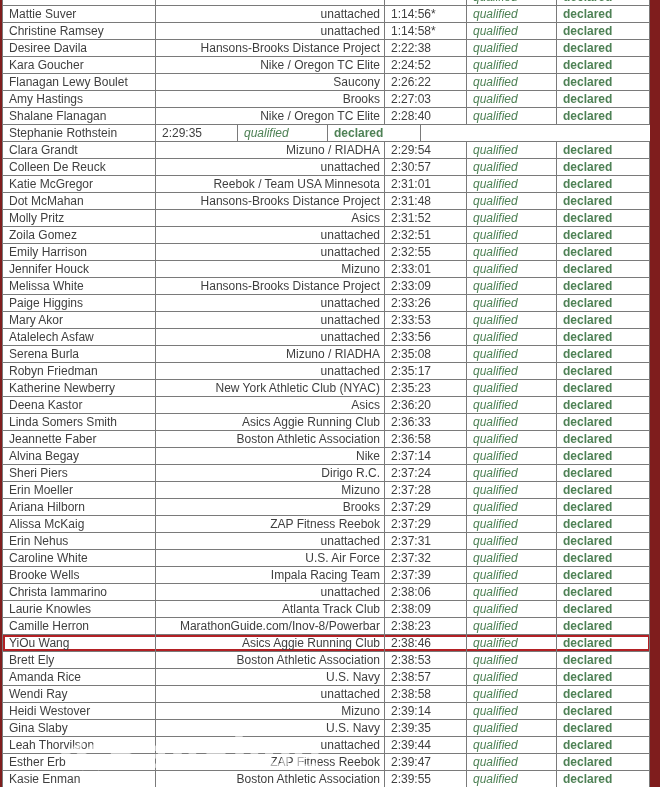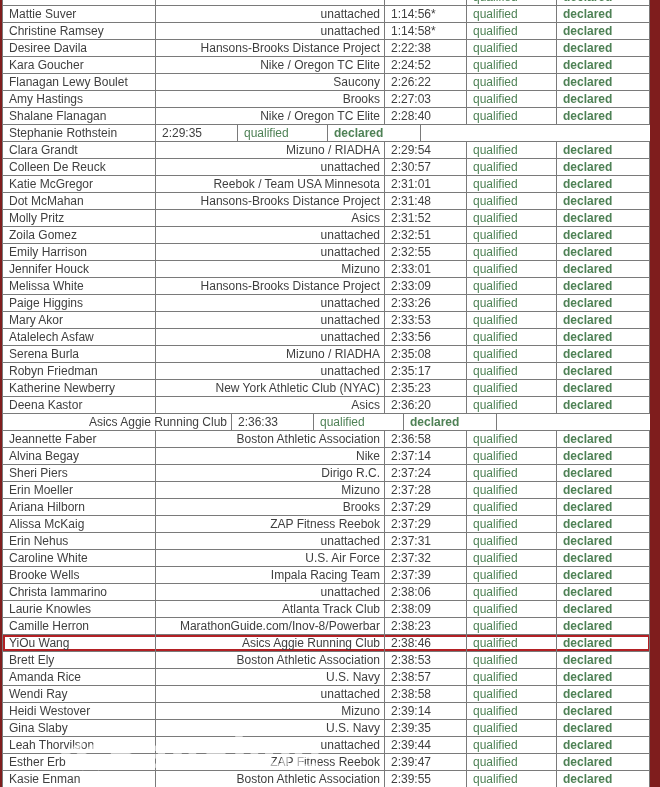--- a/index.html
+++ b/index.html
@@ -35,21 +35,21 @@
     padding: 1px 4px 0 6px;
     font-size: 12px;
     line-height: 15px;
     color: #3f3f3f;
     white-space: nowrap;
     overflow: hidden;
   }
   .c-name { width: 153px; }
   .c-team { width: 229px; text-align: right; }
   .c-time { width: 82px; }
-  .c-qual { width: 90px; }
+  .c-qual { width: 90px; font-style: italic; }
   .c-decl { width: 93px; font-weight: bold; }
   .status { color: #4e8155; }
   .watermark {
     position: absolute;
     left: 58px; top: 730px;
     font-size: 42px;
     font-weight: bold;
     letter-spacing: 1px;
     color: rgba(255,255,255,0.58);
     font-family: "DejaVu Sans", sans-serif;
@@ -231,20 +231,21 @@
         <div class="cell c-decl status">declared</div>
       </div>
       <div class="row">
         <div class="cell c-name">Deena Kastor</div>
         <div class="cell c-team">Asics</div>
         <div class="cell c-time">2:36:20</div>
         <div class="cell c-qual status">qualified</div>
         <div class="cell c-decl status">declared</div>
       </div>
       <div class="row">
+        <div class="cell c-name">Linda Somers Smith</div>
         <div class="cell c-team">Asics Aggie Running Club</div>
         <div class="cell c-time">2:36:33</div>
         <div class="cell c-qual status">qualified</div>
         <div class="cell c-decl status">declared</div>
       </div>
       <div class="row">
         <div class="cell c-name">Jeannette Faber</div>
         <div class="cell c-team">Boston Athletic Association</div>
         <div class="cell c-time">2:36:58</div>
         <div class="cell c-qual status">qualified</div>

